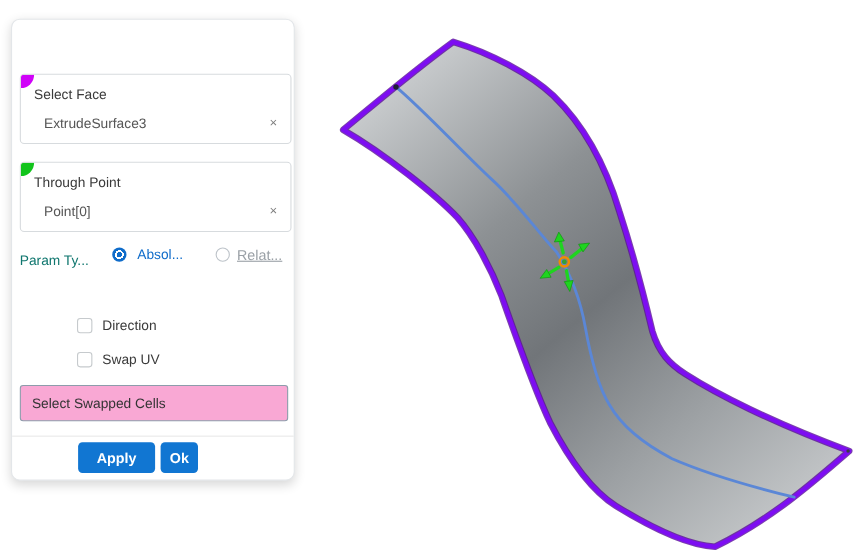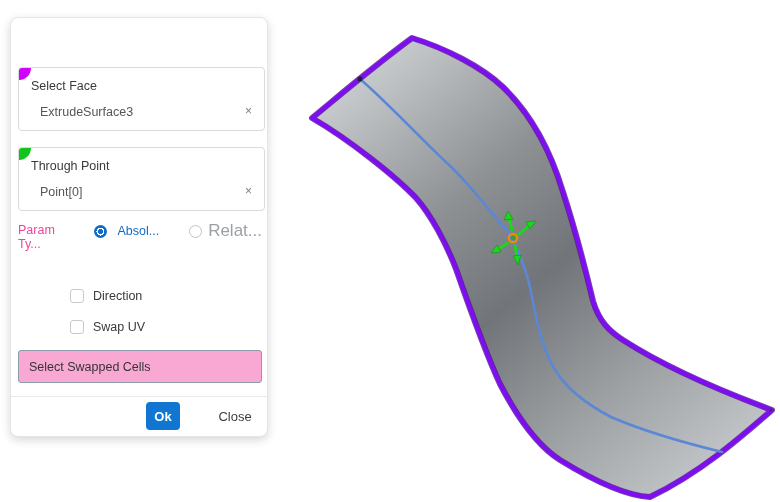--- a/index.html
+++ b/index.html
@@ -31,26 +31,26 @@
   #box-point { top:129px; }
   .wedge { position:absolute; left:0; top:0; width:12px; height:12px; border-radius:0 0 100% 0; }
   .wedge.magenta { background:#d002f8; }
   .wedge.green   { background:#12c41c; }
   .sel-label { position:absolute; left:12px; top:11px; font-size:12.5px; color:#3a3a3a; }
   .sel-value { position:absolute; left:21px; top:37px; font-size:12.5px; color:#565656; }
   .sel-clear { position:absolute; right:12px; top:36px; font-size:12px; color:#7d7d7d; cursor:default; }
 
   .param-row { position:absolute; left:7px; top:205px; width:244px; height:16px;
                display:flex; align-items:center; }
-  .param-label { font-size:12.5px; color:#ec4899;margin-top:12px; }
+  .param-label { font-size:12.5px; color:#0f766e;margin-top:12px; }
   .radio { width:13px; height:13px; border-radius:50%; flex:none; }
   .radio.on  { background:radial-gradient(circle, #0f6cca 0 2.4px, #ffffff 2.4px 4px, #0f6cca 4px 7px); margin-left:21px; }
   .radio.off { width:13px; height:13px; border:1px solid #bdc3c9; background:#fff; margin-left:30px; }
   .radio-label-on  { margin-left:10px; font-size:12.5px; color:#0f6cca; }
-  .radio-label-off { margin-left:6px; font-size:17px; color:#9aa0a6; }
+  .radio-label-off { margin-left:6px; font-size:13px; color:#9aa0a6;text-decoration:underline; }
 
   .spinner { position:absolute; top:233px; width:117px; height:22px;
              border-bottom:1px solid #a2a2a2; }
   #spin-u { left:5px; } #spin-v { left:135px; }
   .num { display:block; width:76px; text-align:center; font-size:13px; color:#454545; padding-top:2px; }
   .spin-arrows { position:absolute; right:3px; top:3px; width:10px; height:16px;
                  display:flex; flex-direction:column; justify-content:space-between; align-items:center; }
   .tri-up   { width:0; height:0; border-left:4px solid transparent; border-right:4px solid transparent;
               border-bottom:5px solid #8b8b8b; }
   .tri-down { width:0; height:0; border-left:4px solid transparent; border-right:4px solid transparent;
@@ -195,16 +195,16 @@
   <div class="chk-row" id="chk-swapuv">
     <span class="chk-box"></span>
     <span class="chk-label">Swap UV</span>
   </div>
 
   <div class="swapped">
     <span>Select Swapped Cells</span>
   </div>
 
   <div class="footer">
+    <button class="btn" id="btn-apply">Apply</button>
     <button class="btn" id="btn-ok">Ok</button>
-    <button class="btn-close">Close</button>
   </div>
 </div>
 
 </body></html>

